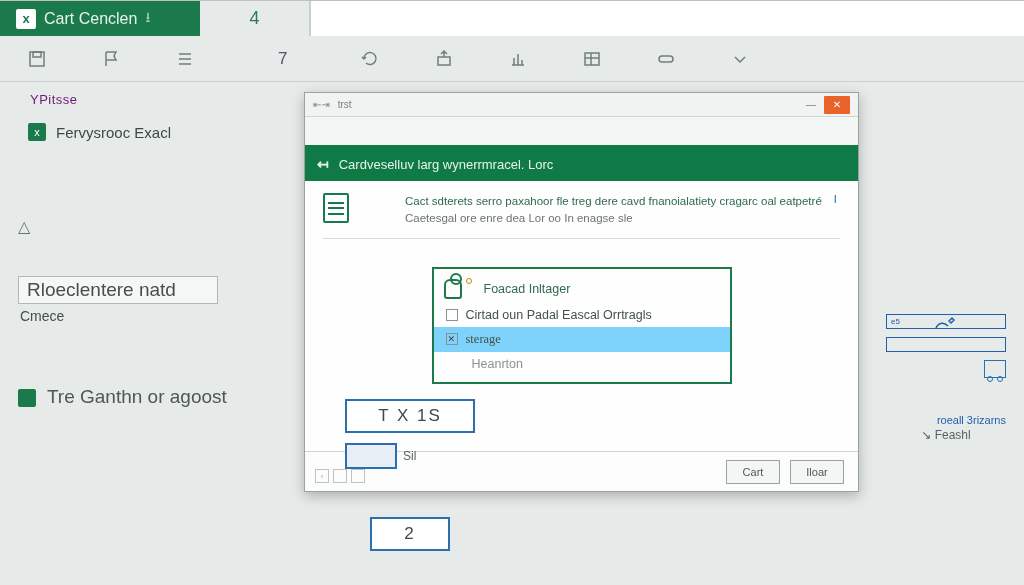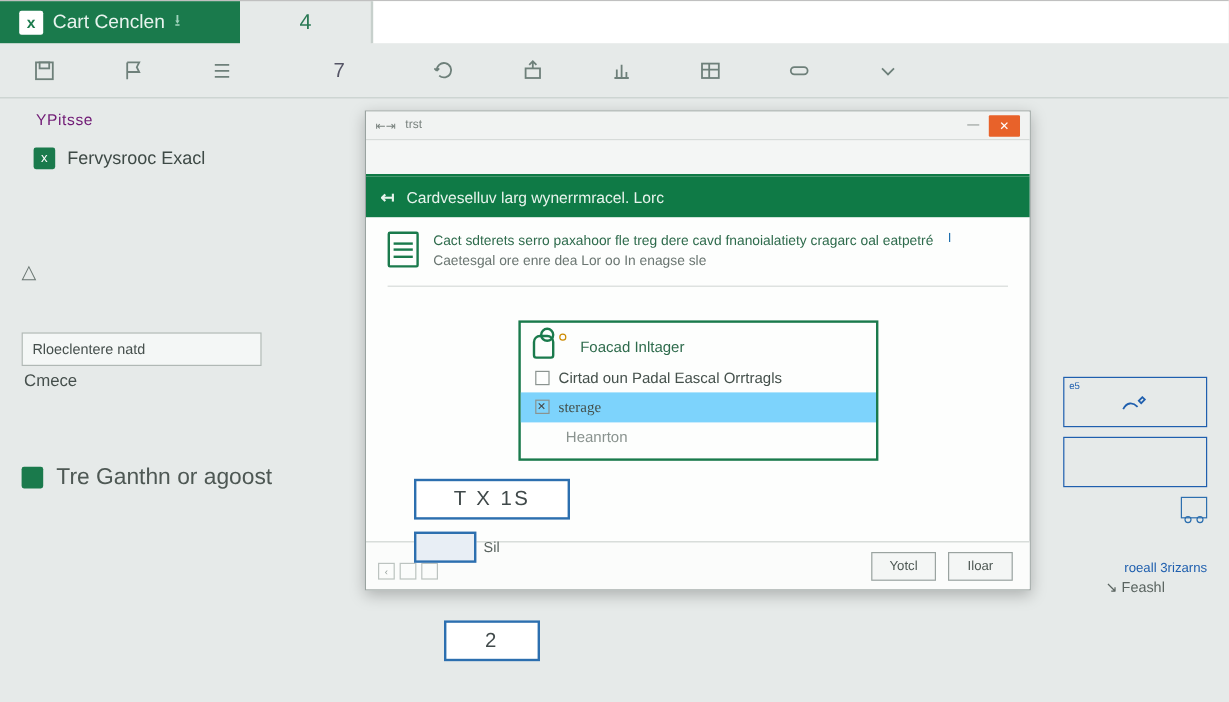--- a/index.html
+++ b/index.html
@@ -50,21 +50,21 @@
     display:flex; align-items:center; gap:10px; padding:2px 10px;
     color:#3e4a46; font-size:15px;
   }
   .lp-item .mini-ico {
     width:18px; height:18px; background:#1a7a4c; color:#fff; font-size:11px;
     display:flex; align-items:center; justify-content:center; border-radius:2px;
   }
   .lp-block { margin-top:60px; }
   .lp-input {
     width: 200px; height:28px; border:1px solid #b0b8b5; background:#f4f7f6;
-    font-size:12px; padding:0 8px; color:#454f4c;
+    font-size:19px; padding:0 8px; color:#454f4c;
   }
   .lp-small { font-size:14px; color:#454f4c; margin-top:4px; padding-left:2px;}
   .lp-bullet { display:flex; align-items:center; gap:10px; color:#6a7672; font-size:16px; }
   .lp-footer { margin-top:48px; font-size:19px; color:#4e5854; }
   .lp-mini-green { width:18px; height:18px; background:#1a7a4c; display:inline-block; vertical-align:middle; margin-right:6px; border-radius:2px;}
 
   
   .dialog {
     position:absolute; left:304px; top:10px; width:555px; height:400px;
     background:#fdfefd; border:1px solid #9aa3a0; box-shadow:0 4px 12px rgba(0,0,0,.25);
@@ -91,21 +91,21 @@
   .dlg-body { padding:12px 18px; position:relative; height:calc(100% - 24px - 30px - 34px - 40px); }
   .dlg-desc {
     display:flex; gap:12px; align-items:flex-start;
     border-bottom:1px solid #d6dbd9; padding-bottom:10px;
   }
   .dlg-desc .doc-icon {
     width:26px; height:30px; border:2px solid #1a7a4c; border-radius:2px;
     display:flex; flex-direction:column; justify-content:space-evenly; padding:3px;
   }
   .dlg-desc .doc-icon span { height:2px; background:#1a7a4c; display:block; }
-  .dlg-desc .lines { font-size:11.5px; line-height:1.5; color:#2e6b4c; }
+  .dlg-desc .lines { font-size:11.5px; line-height:1.5; color:#2e6b4c;margin-left:44px; }
   .dlg-desc .lines .l2 { color:#6b7672; }
   .dlg-desc .lnk { color:#1f6fae; font-size:11px; align-self:flex-start; }
 
   .option-box {
     margin:28px auto 0 auto; width:300px; border:2px solid #1a7a4c; padding:6px 0;
     font-size:12.5px; color:#44504b;
   }
   .option-box .hdr {
     display:flex; align-items:center; gap:8px; padding:4px 10px;
     color:#2e6b4c; font-weight:500;
@@ -137,21 +137,21 @@
   }
   .dlg-footer .status { position:absolute; left:10px; bottom:8px; display:flex; gap:4px;}
   .dlg-footer .status span { width:14px; height:14px; border:1px solid #bcc3c0; font-size:8px; display:flex; align-items:center; justify-content:center; color:#9aa39f;}
   .dlg-btn {
     min-width:54px; height:24px; border:1px solid #9aa3a0; background:#f4f6f5;
     font-size:11px; color:#4e5854; display:flex; align-items:center; justify-content:center;
   }
 
   
   .right-deco { position:absolute; right:18px; top:232px; width:120px; }
-  .rd-box { border:1.5px solid #1f5fae; height:42px; margin-bottom:8px; display:flex; align-items:center; justify-content:center; font-size:10px; color:#1f5fae; position:relative;}
+  .rd-box { border:1.5px solid #1f5fae; height:15px; margin-bottom:8px; display:flex; align-items:center; justify-content:center; font-size:10px; color:#1f5fae; position:relative;}
   .rd-box .tag { position:absolute; left:4px; top:2px; font-size:8px;}
   .rd-cart { width:22px; height:18px; border:1.5px solid #2c6faf; margin:6px 0 0 auto; position:relative;}
   .rd-cart::after{content:""; position:absolute; bottom:-5px; left:2px; width:4px;height:4px;border:1.5px solid #2c6faf;border-radius:50%;}
   .rd-cart::before{content:""; position:absolute; bottom:-5px; right:2px; width:4px;height:4px;border:1.5px solid #2c6faf;border-radius:50%;}
   .rd-foot { font-size:11px; color:#1f5fae; text-align:right; margin-top:36px;}
   .rd-foot2 { font-size:12px; color:#5a6460; text-align:center; margin-top:2px;}
 
   
   .bottom-strip {
     position:absolute; left:300px; bottom:34px; display:flex; align-items:center; gap:24px;flex-direction:column;
@@ -299,21 +299,21 @@
           <span>Heanrton</span>
         </div>
       </div>
     </div>
     <div class="dlg-footer">
       <div class="status">
         <span>‹</span>
         <span></span>
         <span></span>
       </div>
-      <div class="dlg-btn">Yotcl</div>
+      <div class="dlg-btn">Cart</div>
       <div class="dlg-btn">Iloar</div>
     </div>
   </div>
 
   <div class="right-deco">
     <div class="rd-box">
       <span class="tag">e5</span>
       <svg width="24" height="16">
           <path d="M2 14c3-6 8-6 12-2m4-8-3 3 2 2 3-3z" stroke="#1f5fae" fill="none" stroke-width="1.5"></path>
         </svg>

